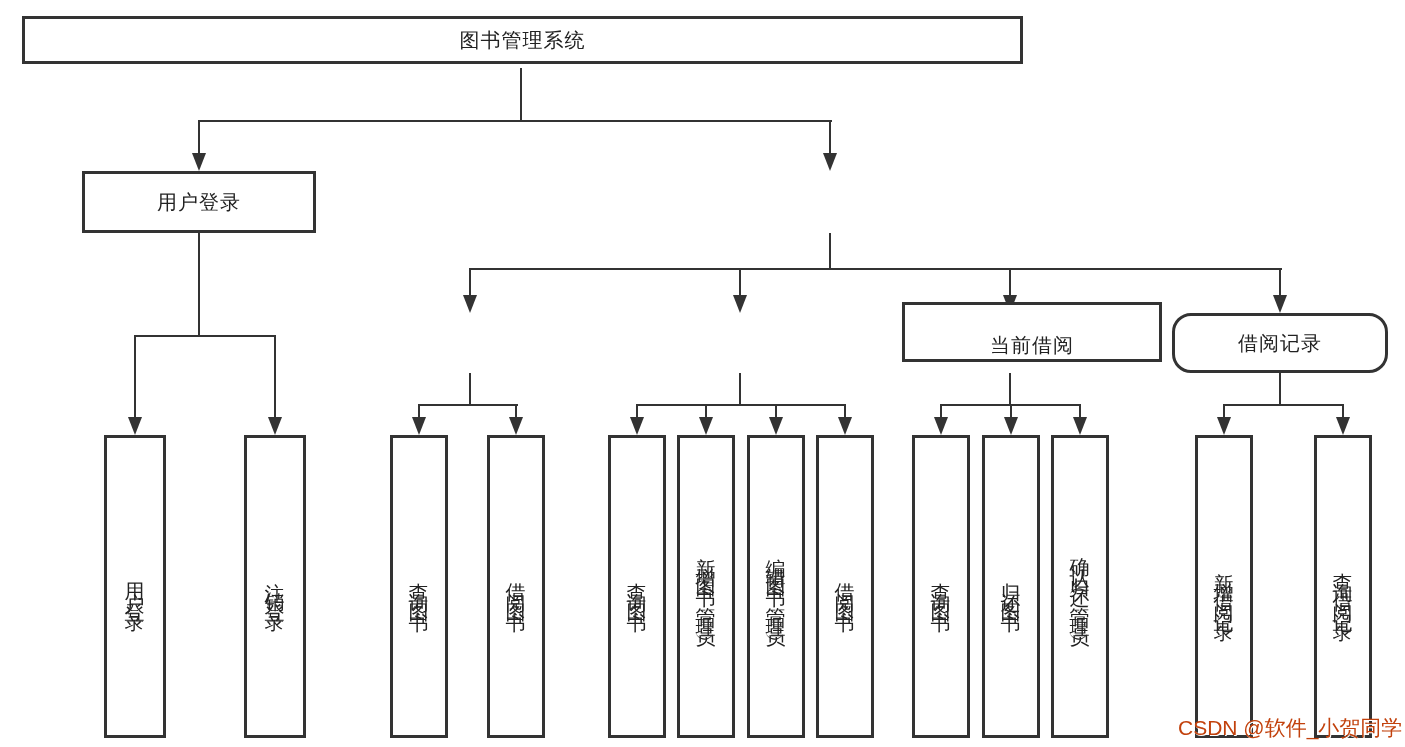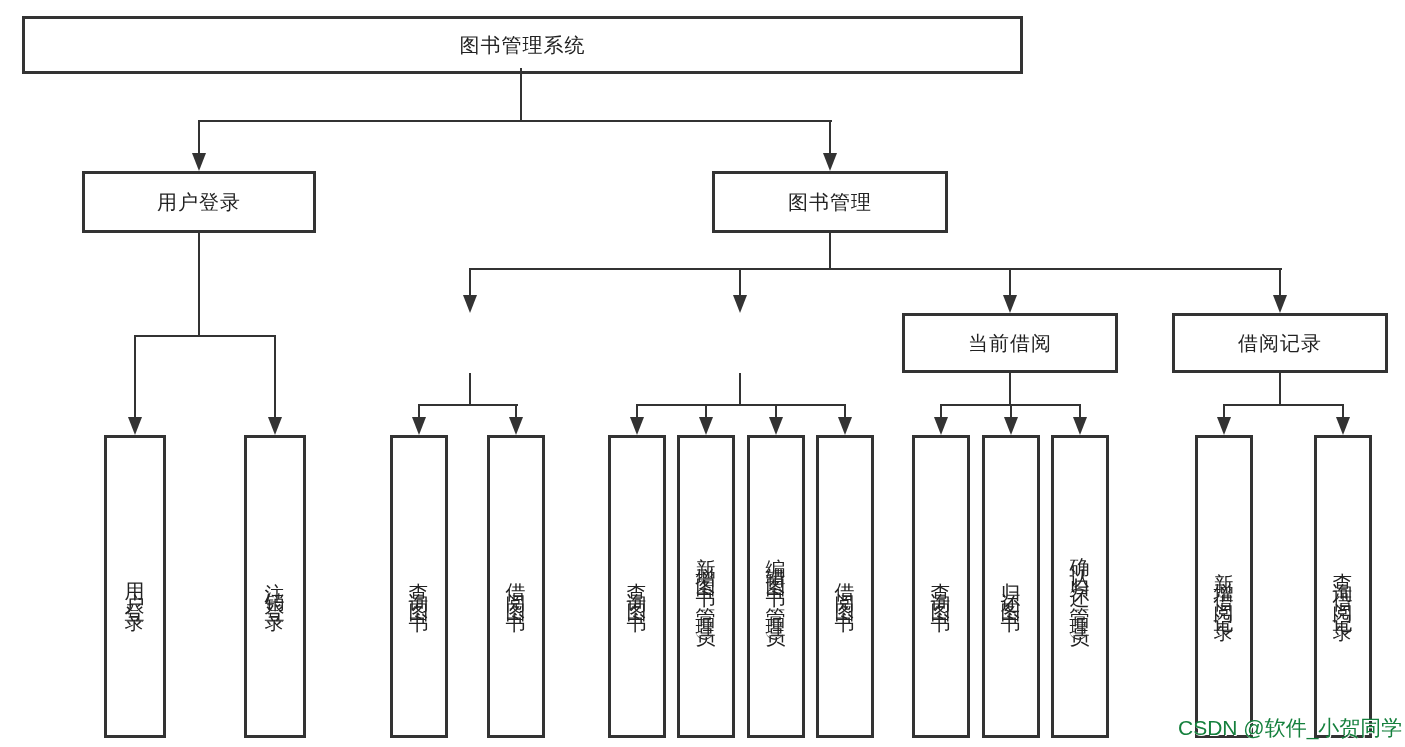--- a/index.html
+++ b/index.html
@@ -60,70 +60,67 @@
     height: 0;
     border-left: 7px solid transparent;
     border-right: 7px solid transparent;
     border-top: 18px solid #333333;
   }
   .watermark {
     position: absolute;
     left: 1178px;
     top: 714px;
     font-size: 21px;
-    color: #15803d;
+    color: #c2410c;
     text-shadow: 1px 1px 0 #ffffff;
     white-space: nowrap;
   }
 </style>
 </head>
 <body>
 
 <div class="canvas">
 
-  <div class="box" style="left:22px; top:16px; width:1001px; height:58px;">
+  <div class="box" style="left:22px; top:16px; width:1001px; height:48px;">
     <span>图书管理系统</span>
   </div>
 
   <div class="vline" style="left:520px; top:68px; height:54px;"></div>
   <div class="hline" style="left:198px; top:120px; width:634px;"></div>
   <div class="vline" style="left:198px; top:120px; height:35px;"></div>
   <div class="arrow" style="left:192px; top:153px;"></div>
   <div class="vline" style="left:829px; top:120px; height:35px;"></div>
   <div class="arrow" style="left:823px; top:153px;"></div>
 
   <div class="box" style="left:82px; top:171px; width:234px; height:62px;">
     <span>用户登录</span>
-  </div>
-  <div class="box" style="left:712px; top:171px; width:236px; height:62px;">
-    <span>图书管理</span>
   </div>
 
   <div class="vline" style="left:198px; top:233px; height:104px;"></div>
   <div class="hline" style="left:134px; top:335px; width:142px;"></div>
   <div class="vline" style="left:134px; top:335px; height:84px;"></div>
   <div class="arrow" style="left:128px; top:417px;"></div>
   <div class="vline" style="left:274px; top:335px; height:84px;"></div>
   <div class="arrow" style="left:268px; top:417px;"></div>
 
   <div class="vline" style="left:829px; top:233px; height:37px;"></div>
   <div class="hline" style="left:469px; top:268px; width:813px;"></div>
   <div class="vline" style="left:469px; top:268px; height:29px;"></div>
   <div class="arrow" style="left:463px; top:295px;"></div>
   <div class="vline" style="left:739px; top:268px; height:29px;"></div>
   <div class="arrow" style="left:733px; top:295px;"></div>
   <div class="vline" style="left:1009px; top:268px; height:29px;"></div>
   <div class="arrow" style="left:1003px; top:295px;"></div>
   <div class="vline" style="left:1279px; top:268px; height:29px;"></div>
   <div class="arrow" style="left:1273px; top:295px;"></div>
 
-  <div class="box" style="left:902px; top:313px; width:216px; height:60px;">
+  <div class="box" style="left:902px; top:302px; width:260px; height:60px;align-items:flex-end;">
     <span>当前借阅</span>
   </div>
-  <div class="box" style="left:1172px; top:313px; width:216px; height:60px;">
+  <div class="box" style="left:1172px; top:313px; width:216px; height:60px;border-radius:19px;">
     <span>借阅记录</span>
   </div>
 
   <div class="vline" style="left:469px; top:373px; height:33px;"></div>
   <div class="hline" style="left:418px; top:404px; width:100px;"></div>
   <div class="vline" style="left:418px; top:404px; height:15px;"></div>
   <div class="arrow" style="left:412px; top:417px;"></div>
   <div class="vline" style="left:515px; top:404px; height:15px;"></div>
   <div class="arrow" style="left:509px; top:417px;"></div>
 

